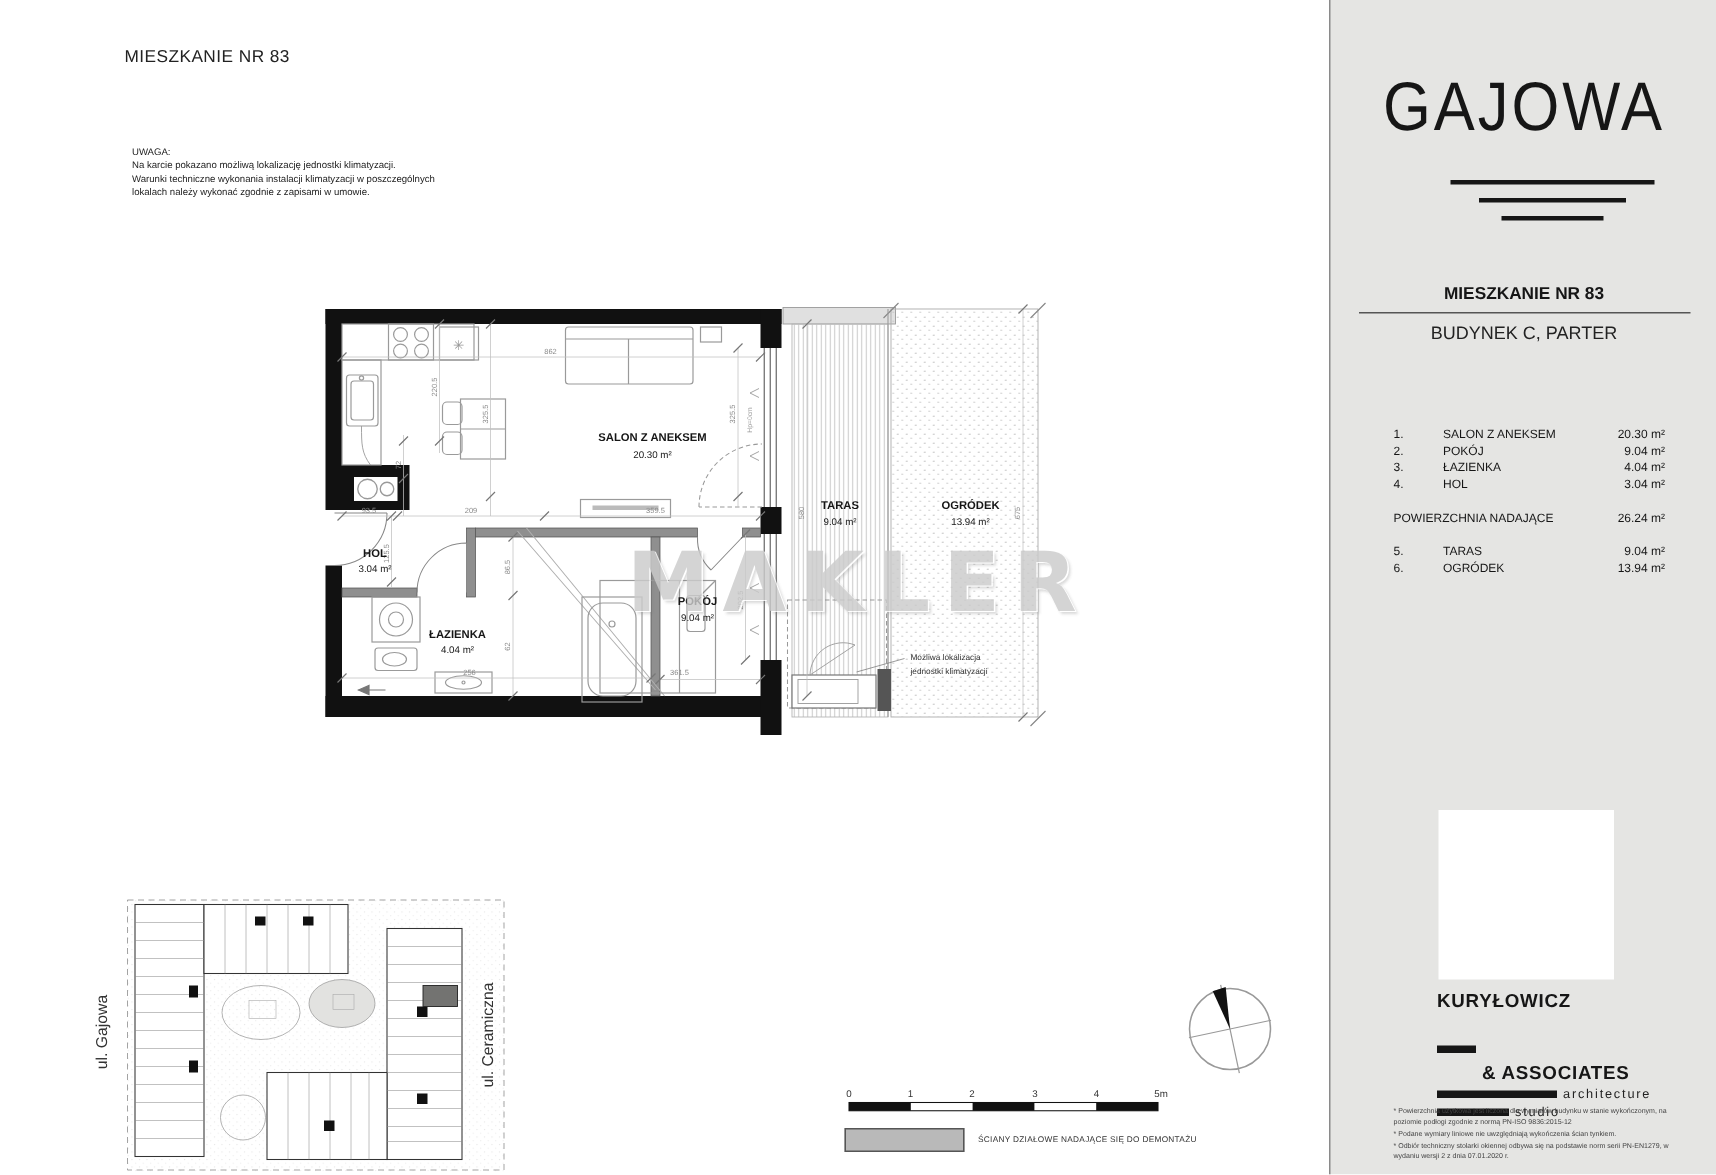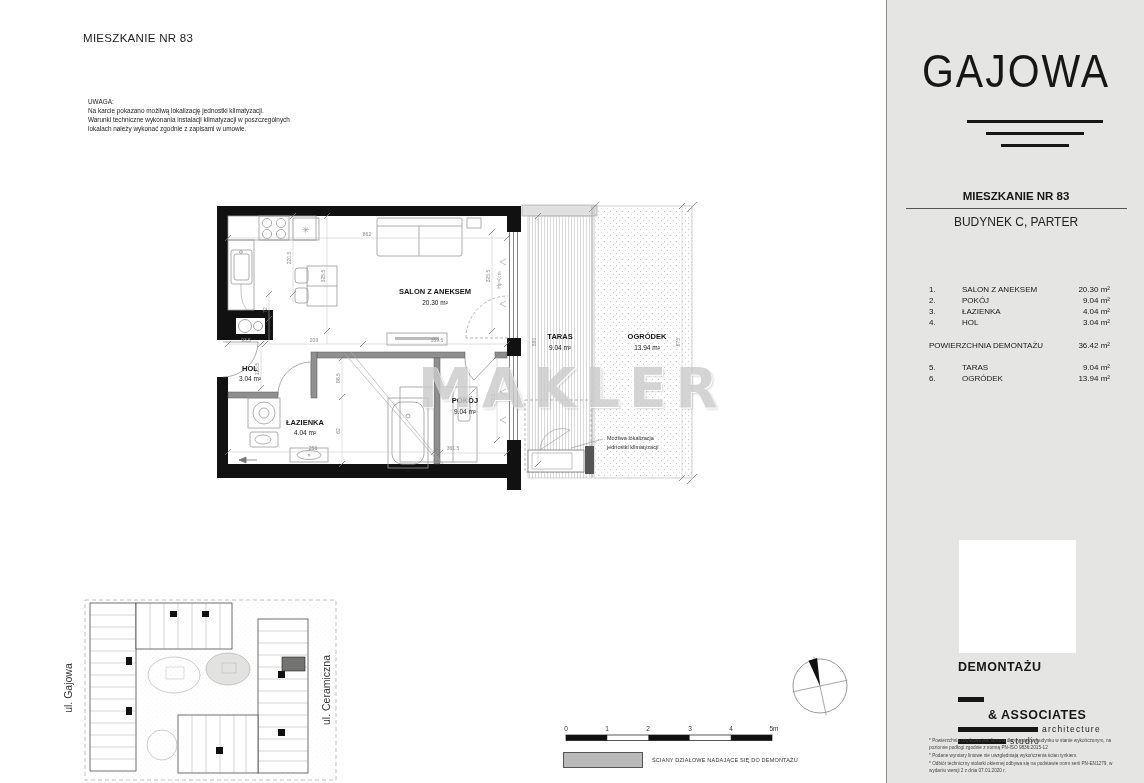--- a/index.html
+++ b/index.html
@@ -367,41 +367,41 @@
       <span>3.</span>
       <span>ŁAZIENKA</span>
       <span class="area">4.04 m²</span>
     </div>
     <div class="trow">
       <span>4.</span>
       <span>HOL</span>
       <span class="area">3.04 m²</span>
     </div>
     <div id="total-row">
-      <span>POWIERZCHNIA DEMONTAŻU</span>
-      <span class="area">36.42 m²</span>
+      <span>POWIERZCHNIA NADAJĄCE</span>
+      <span class="area">26.24 m²</span>
     </div>
     <div id="outdoor-rows">
       <div class="trow">
         <span>5.</span>
         <span>TARAS</span>
         <span class="area">9.04 m²</span>
       </div>
       <div class="trow">
         <span>6.</span>
         <span>OGRÓDEK</span>
         <span class="area">13.94 m²</span>
       </div>
     </div>
   </div>
 
   <div id="white-card"></div>
 
   <div id="arch">
-    <div id="arch-l1">DEMONTAŻU</div>
+    <div id="arch-l1">KURYŁOWICZ</div>
     <div class="arch-row">
       <div class="bar" id="bar2"></div>
       <span id="arch-l2">&amp; ASSOCIATES</span>
     </div>
     <div class="arch-row">
       <div class="bar" id="bar3"></div>
       <span id="arch-l3">architecture</span>
     </div>
     <div class="arch-row">
       <div class="bar" id="bar4"></div>

